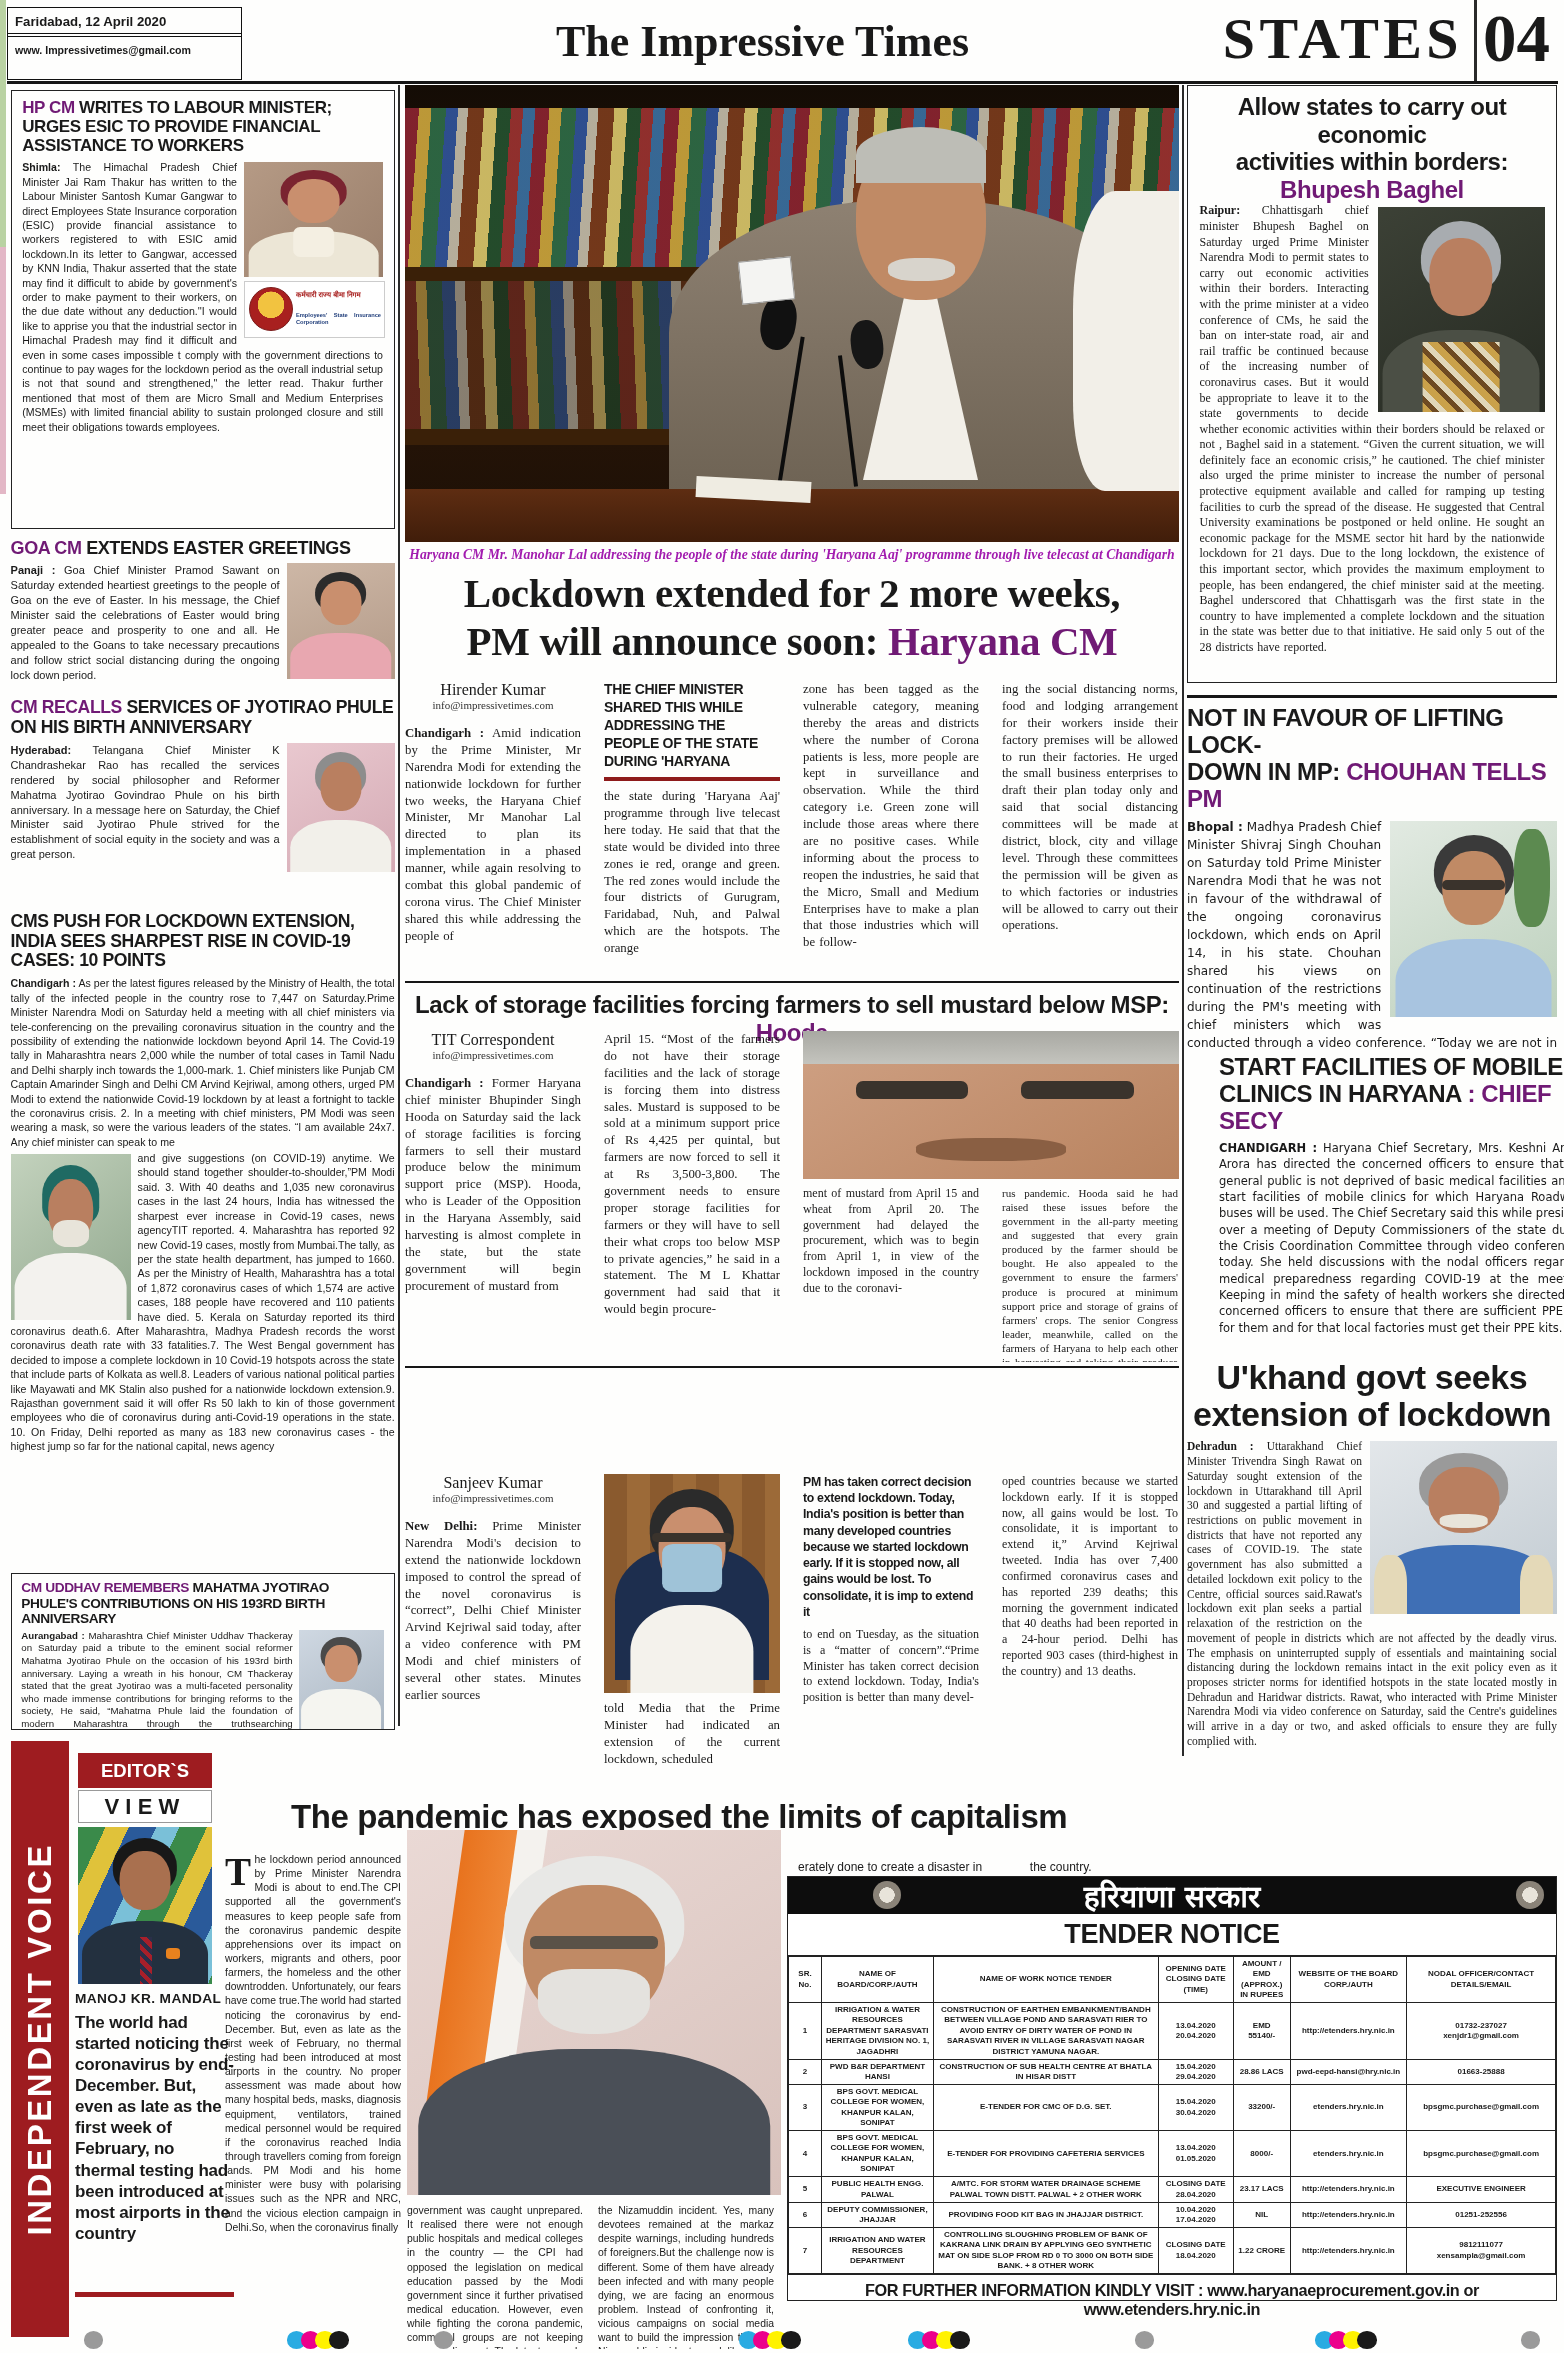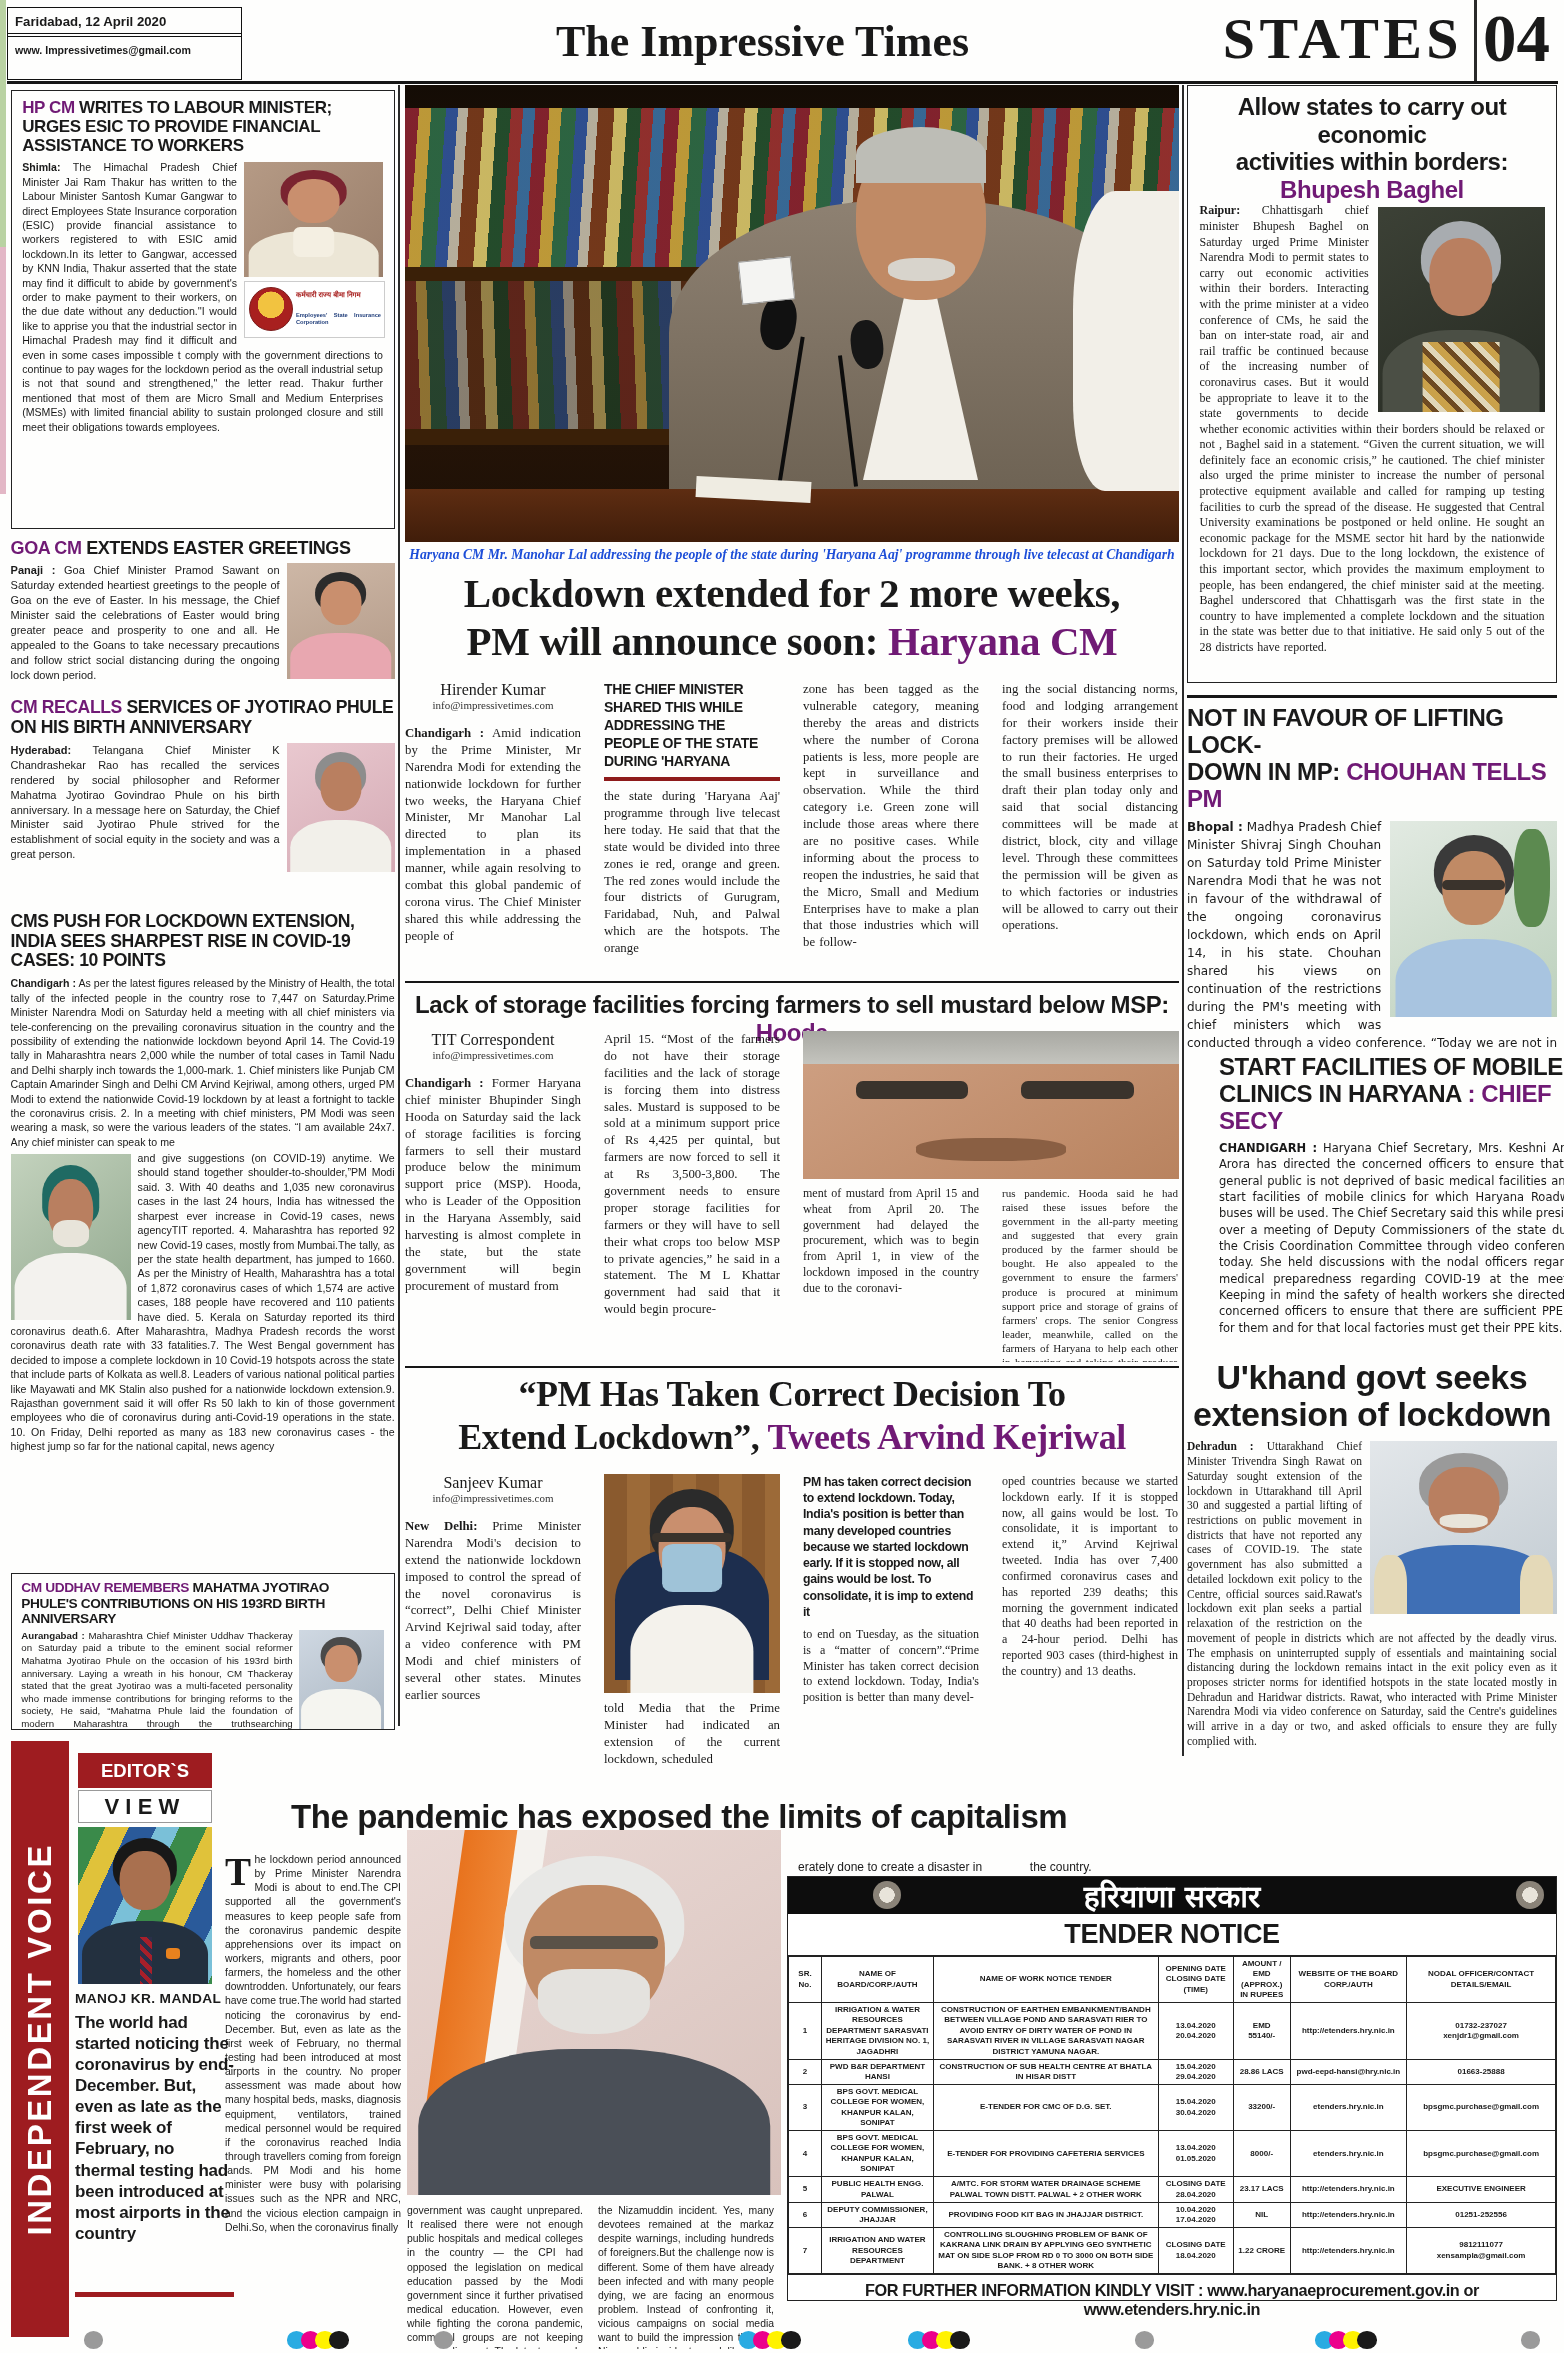--- a/index.html
+++ b/index.html
@@ -153,21 +153,21 @@
     <div style="position:absolute;left:356px;bottom:192px;width:35px;height:55px;background:#111;border-radius:45%;transform:rotate(9deg);"></div>
     <div style="position:absolute;left:335px;bottom:240px;width:51px;height:41px;background:#f4f4f2;border:0.9px solid #999;transform:rotate(-6deg);"></div>
     <div style="position:absolute;left:441px;bottom:55px;width:4.4px;height:132px;background:#0d0d0d;transform:rotate(-7deg);"></div>
     <div style="position:absolute;left:446px;bottom:173px;width:32px;height:49px;background:#161616;border-radius:45%;transform:rotate(-7deg);"></div>
 
     <div style="position:absolute;left:0;bottom:0;width:100%;height:53px;background:linear-gradient(180deg,#5e2d12,#401d0a);"></div>
     <div style="position:absolute;left:291px;bottom:42px;width:115px;height:21px;background:#efece2;transform:rotate(3deg);"></div>
     <div style="position:absolute;right:0;top:106px;width:106px;height:300px;background:#f2efe8;border-radius:40% 0 0 30%;"></div>
   </div>
 
-  <div class="abs serifb" style="left:405px;top:547px;width:774px;text-align:center;font-size:13.7px;font-weight:bold;font-style:italic;color:#1d4ed8;">Haryana CM Mr. Manohar Lal addressing the people of the state during 'Haryana Aaj' programme through live telecast at Chandigarh</div>
+  <div class="abs serifb" style="left:405px;top:547px;width:774px;text-align:center;font-size:13.7px;font-weight:bold;font-style:italic;color:#a21caf;">Haryana CM Mr. Manohar Lal addressing the people of the state during 'Haryana Aaj' programme through live telecast at Chandigarh</div>
 
   <div class="abs serifb" style="left:405px;top:569px;width:774px;text-align:center;font-weight:bold;font-size:41px;line-height:1.18;letter-spacing:-0.4px;">
     <div>Lockdown extended for 2 more weeks,</div>
     <div><span>PM will announce soon: </span><span class="red">Haryana CM</span></div>
   </div>
 
   <div class="abs colrow" style="left:405px;top:681px;width:774px;height:305px;">
     <div class="ncol">
       <div class="byline">
         <div class="nm">Hirender Kumar</div>
@@ -217,24 +217,20 @@
             </div>
           <div class="ncol">
               <p class="body-serif just" style="margin:0;font-size:11px;line-height:1.28;">rus pandemic. Hooda said he had raised these issues before the government in the all-party meeting and suggested that every grain produced by the farmer should be bought. He also appealed to the government to ensure the farmers' produce is procured at minimum support price and storage of grains of farmers' crops. The senior Congress leader, meanwhile, called on the farmers of Haryana to help each other in harvesting and taking their produce to the market.</p>
             </div>
         </div>
       </div>
     </div>
   </div>
 
   <div class="abs rule-h" style="left:405px;top:1366px;width:774px;height:1.8px;"></div>
-  <div class="abs serifb" style="left:405px;top:1373px;width:774px;text-align:center;font-weight:bold;font-size:36px;line-height:1.2;letter-spacing:-0.4px;">
-    <div>“PM Has Taken Correct Decision To</div>
-    <div><span>Extend Lockdown”, </span><span class="red">Tweets Arvind Kejriwal</span></div>
-  </div>
   <div class="abs colrow" style="left:405px;top:1474px;width:774px;height:317px;">
     <div class="ncol">
       <div class="byline">
         <div class="nm">Sanjeev Kumar</div>
         <div class="em">info@impressivetimes.com</div>
       </div>
       <p class="body-serif just" style="margin:14px 0 0;"><b>New Delhi:</b> <span>Prime Minister Narendra Modi's decision to extend the nationwide lockdown imposed to control the spread of the novel coronavirus is “correct”, Delhi Chief Minister Arvind Kejriwal said today, after a video conference with PM Modi and chief ministers of several other states. Minutes earlier sources</span></p>
     </div>
     <div class="ncol">
       <div class="fig" style="position:relative;width:176px;height:219px;background:repeating-linear-gradient(90deg,#8a5a2e 0 23px,#9c6a38 23px 46px);--hair:#2b2b2b;--skin:#c98f6e;--shirt:#f4f2ec;">

